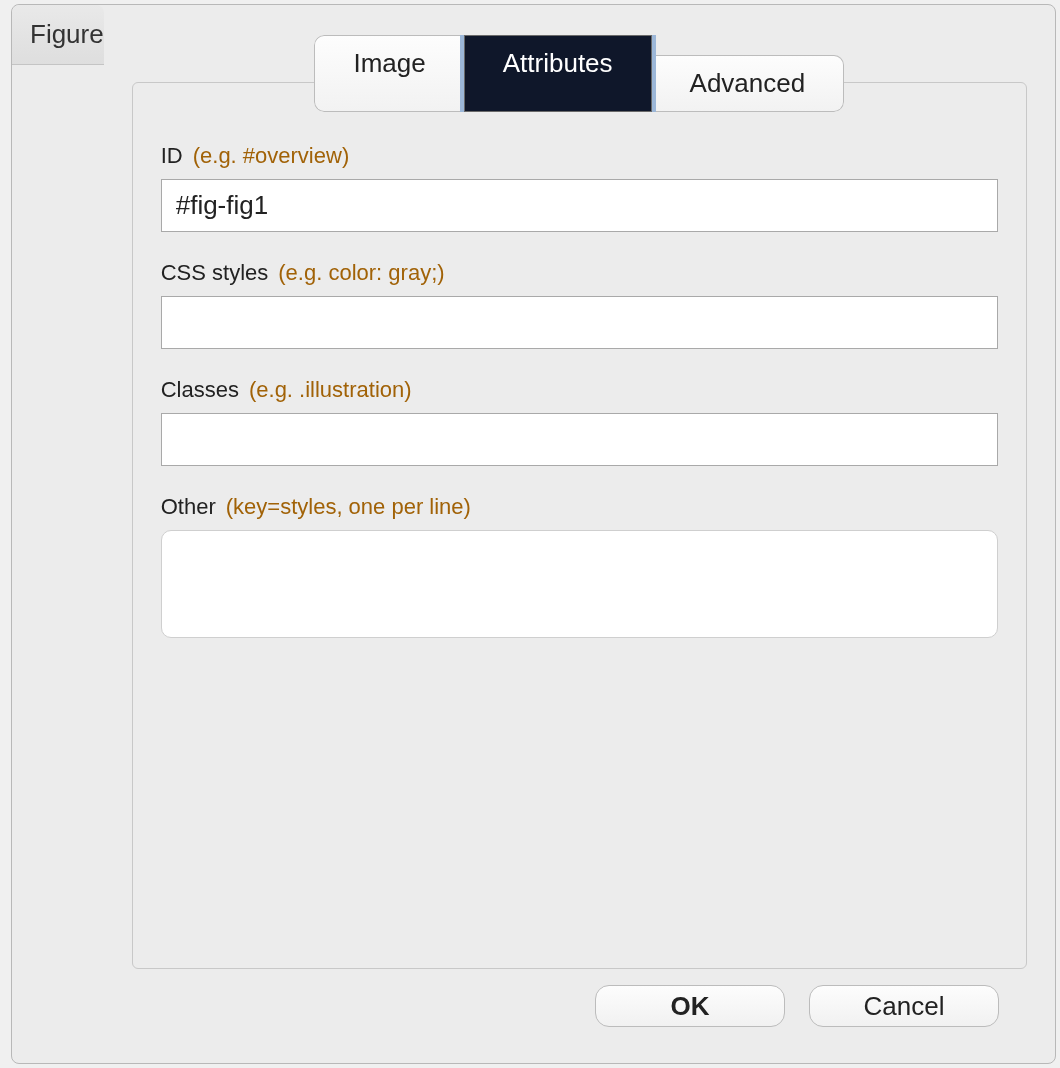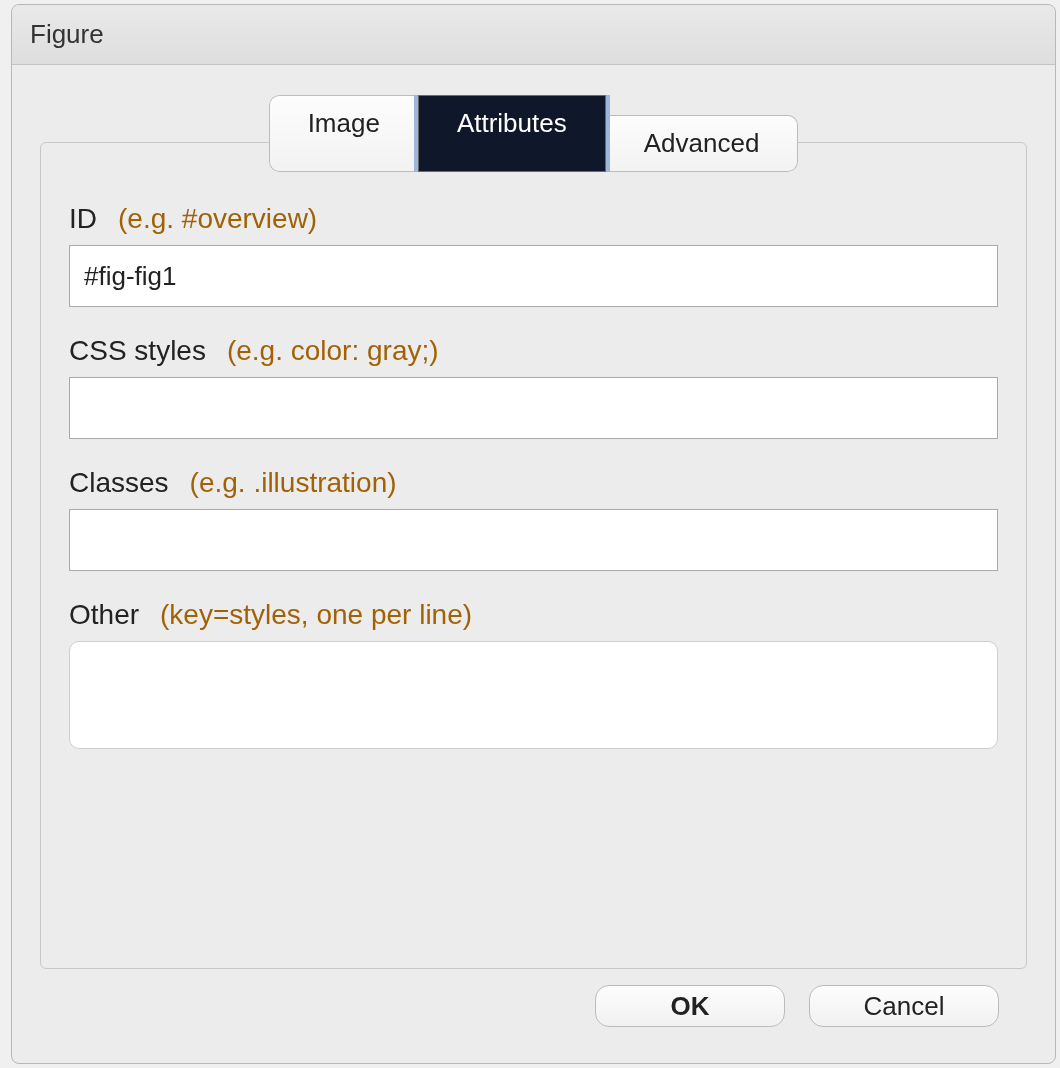--- a/index.html
+++ b/index.html
@@ -17,21 +17,20 @@
     .dialog {
       position: absolute;
       left: 11px;
       top: 4px;
       width: 1045px;
       height: 1060px;
       background: #ececec;
       border: 1px solid #b8b8b8;
       border-radius: 8px;
       display: flex;
-      flex-direction: column;
       justify-content: space-between;
     }
     .titlebar {
       height: 60px;
       background: linear-gradient(to bottom, #e9e9e9, #dedede);
       border-bottom: 1px solid #c4c4c4;
       border-top-left-radius: 8px;
       border-top-right-radius: 8px;
       display: flex;
       align-items: center;
@@ -94,34 +93,34 @@
       padding: 60px 28px 40px 28px;
       flex: 1;
       background: #ececec;
       position: relative;
       z-index: 1;
     }
     .field-row {
       margin-bottom: 28px;
     }
     .field-label {
-      font-size: 28px;
+      font-size: 22px;
       color: #222;
       margin-bottom: 10px;
       display: flex;
-      gap: 21px;
+      gap: 10px;
       align-items: baseline;
     }
     .field-hint {
       color: #a16207;
       font-weight: 400;
     }
     .text-input {
       width: 100%;
-      height: 62px;
+      height: 53px;
       border: 1px solid #a9a9a9;
       background: #fff;
       padding: 0 14px;
       font-size: 26px;
       color: #222;
       font-family: inherit;
     }
     .text-area {
       width: 100%;
       height: 108px;

